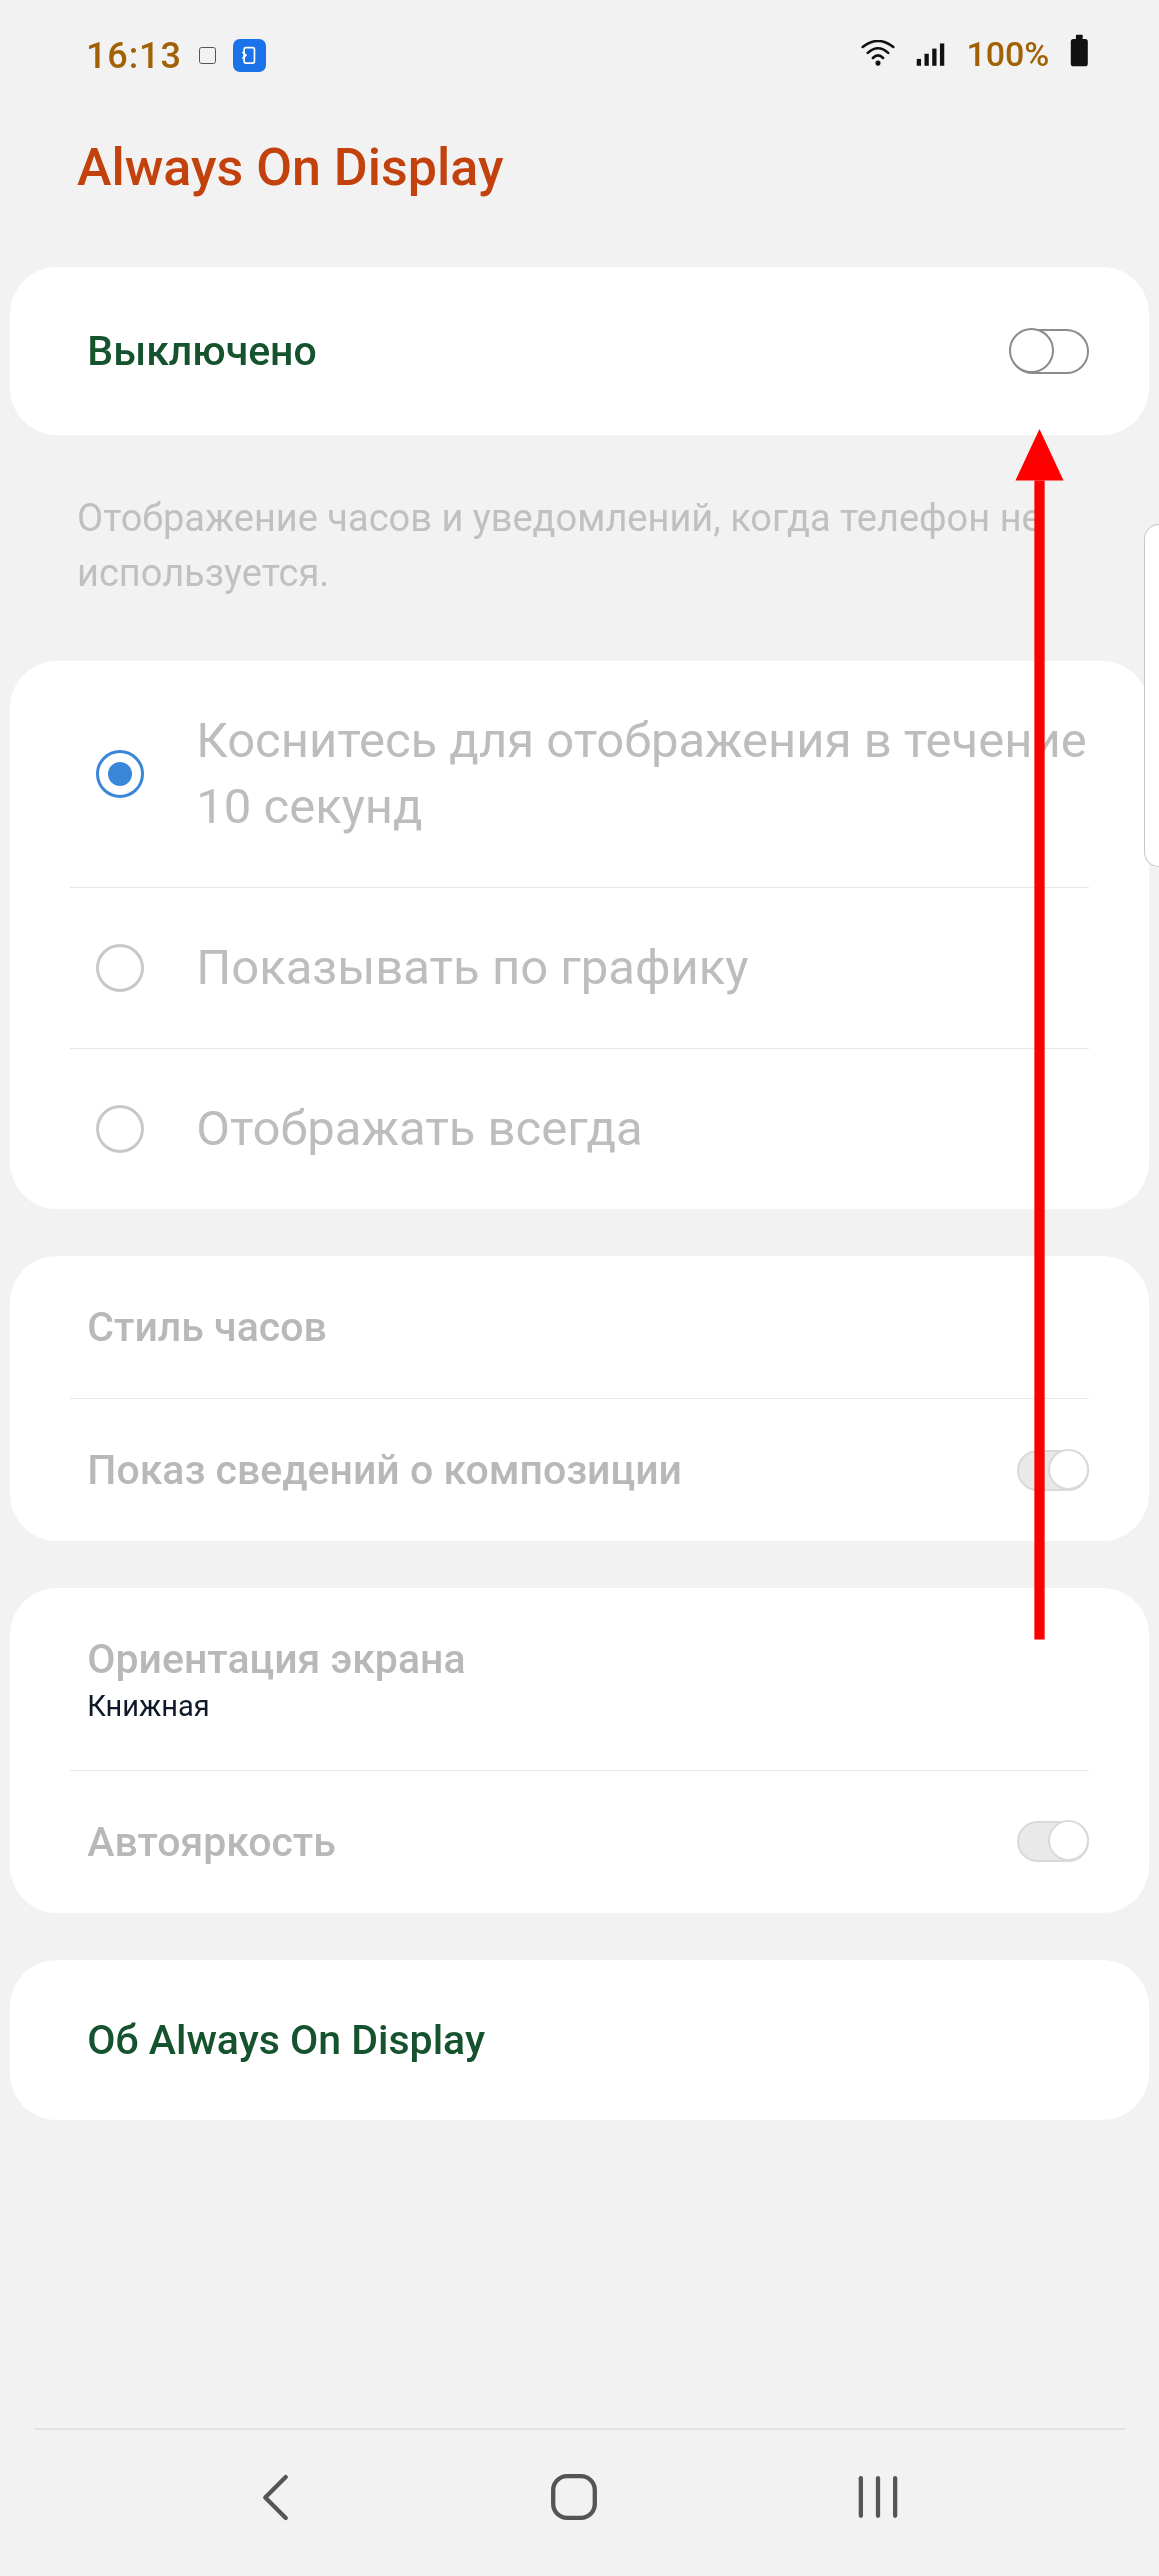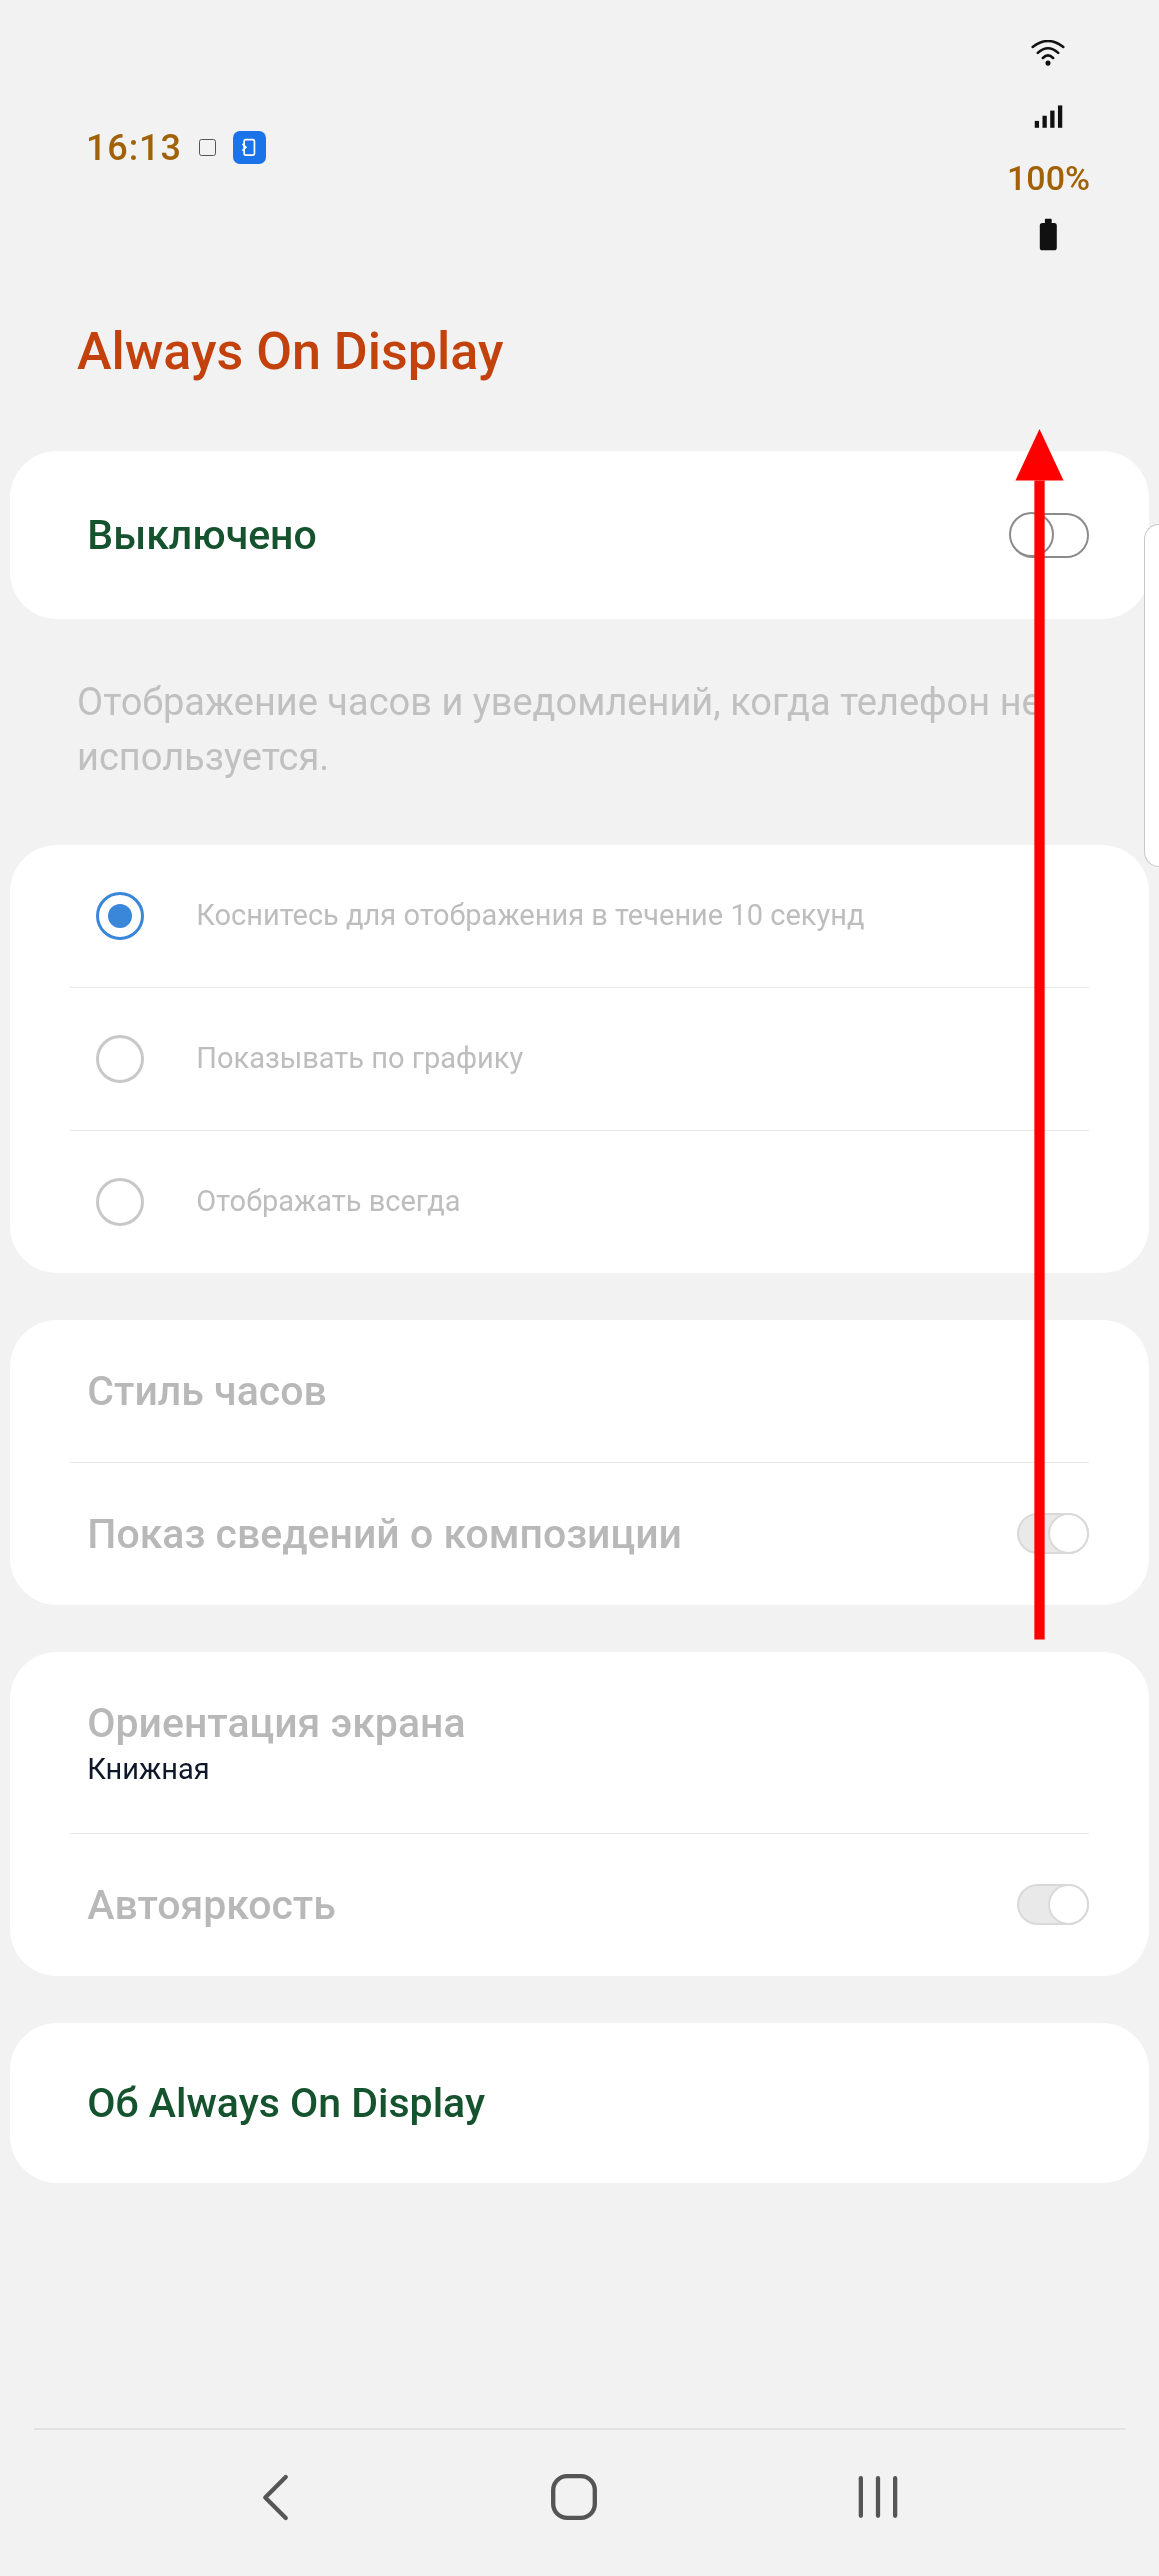--- a/index.html
+++ b/index.html
@@ -14,21 +14,21 @@
   
   .status-bar {
     display: flex;
     align-items: center;
     justify-content: space-between;
     padding: 34px 69px 17px 86px;
     font-size: 36px;
     color: #a16207;
   }
   .status-left { display: flex; align-items: center; gap: 17px; }
-  .status-right { display: flex; align-items: center; gap: 20px; flex-direction: column; }
+  .status-right { display: flex; align-items: flex-start; gap: 20px; }
   .status-time { font-weight: 500; letter-spacing: 0.9px; }
   .status-app-icon {
     width: 33px; height: 33px;
     background: #1a73e8;
     border-radius: 6.9px;
     display: inline-flex;
     align-items: center;
     justify-content: center;
     color: #fff;
     font-size: 20.6px;
@@ -120,21 +120,21 @@
     justify-content: center;
   }
   .radio.checked { border-color: #3a86d8; }
   .radio.checked::after {
     content: "";
     width: 24px; height: 24px;
     background: #3a86d8;
     border-radius: 50%;
   }
   .radio-text {
-    font-size: 29px;
+    font-size: 49px;
     color: #bdbdbd;
     line-height: 1.35;
   }
 
   
   .scroll-handle {
     position: absolute;
     right: 0;
     top: 524px;
     width: 15.5px;

